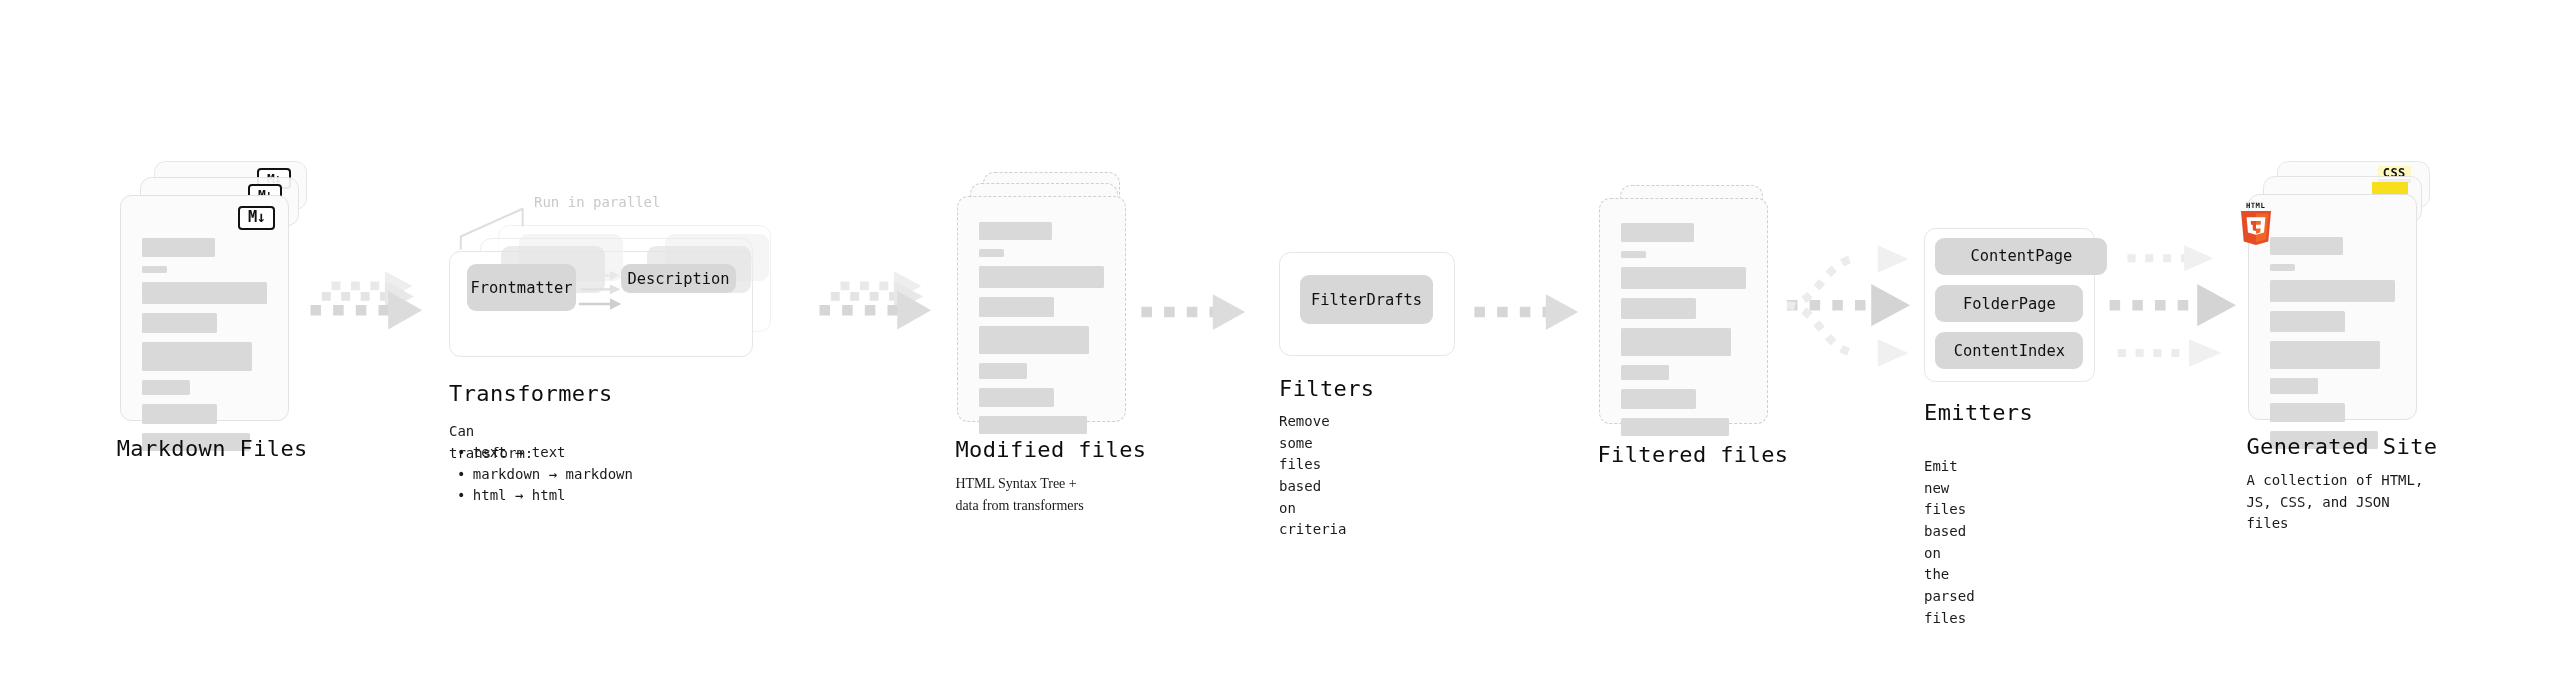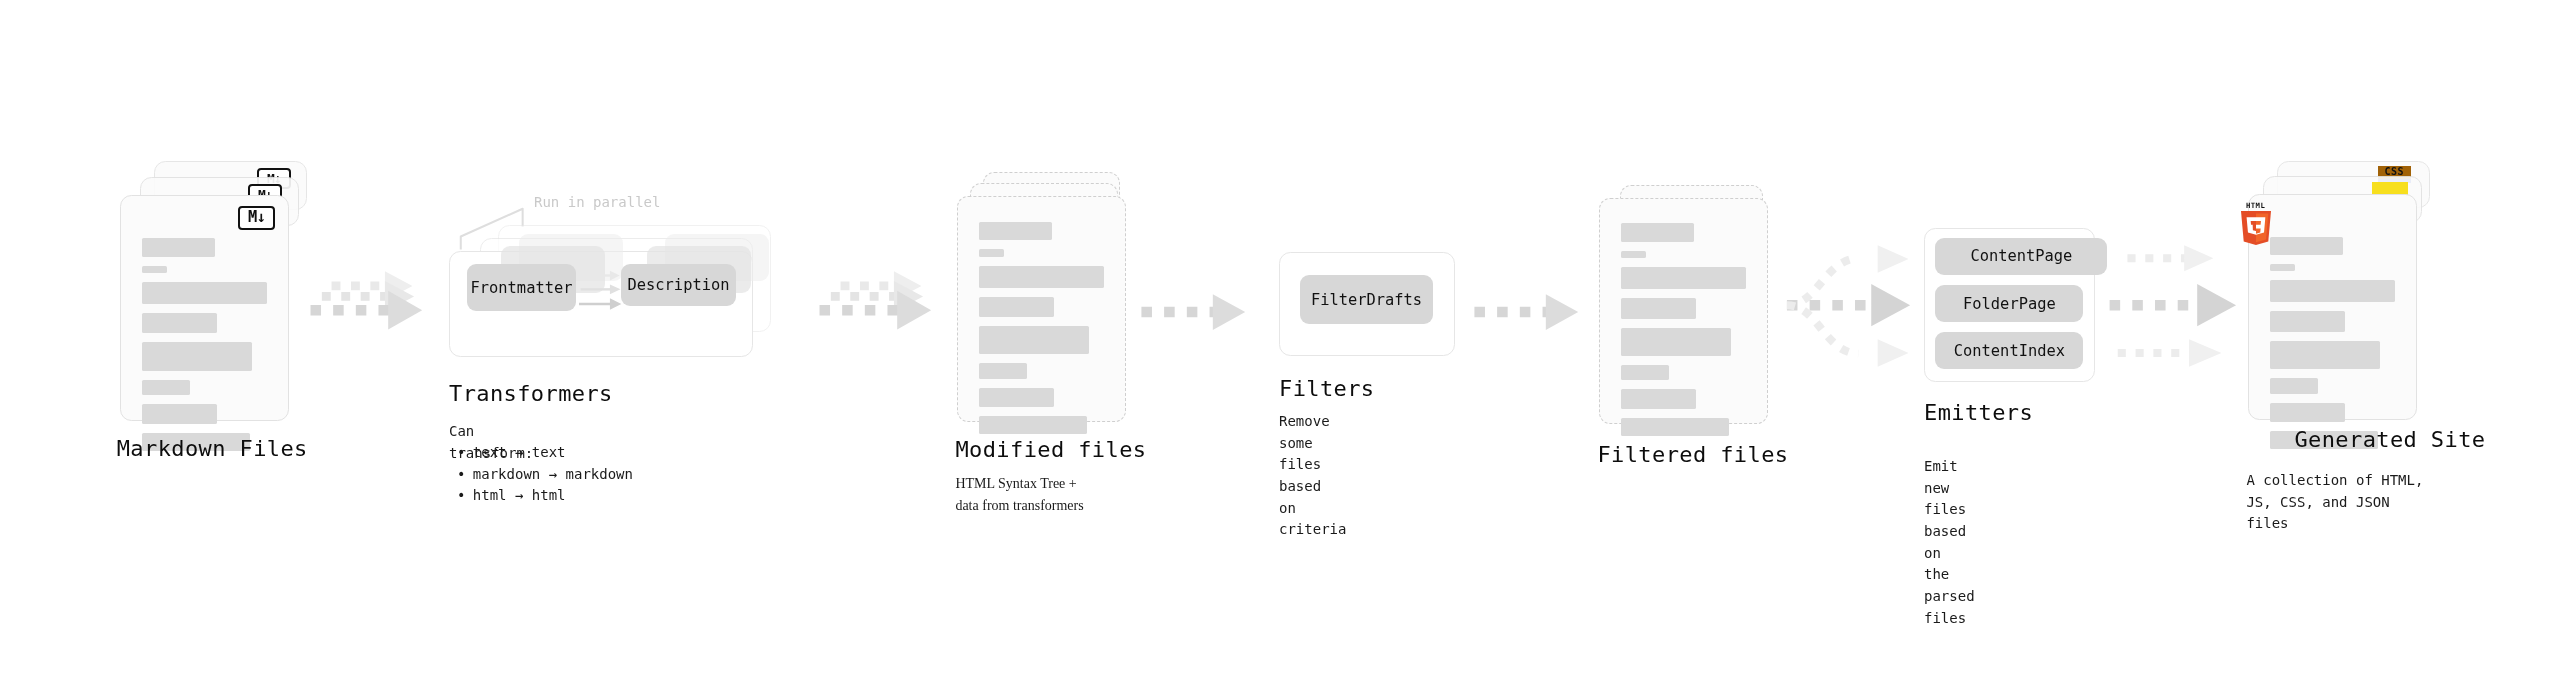--- a/index.html
+++ b/index.html
@@ -68,23 +68,23 @@
     display: flex; align-items: center; justify-content: center;
     font-size: 13px; font-weight: bold; line-height: 1;
     letter-spacing: -0.8px; color: #111;
   }
   .js-badge {
     width: 36px; height: 21px;
     background: #F7DF1E;
   }
   .css-badge {
     width: 32.5px; height: 13px;
-    background: #a16207;
+    background: #fef9c3;
     border-bottom: 4.1px solid #264DE4;
-    font-size: 10px; font-weight: bold;
+    font-size: 12px; font-weight: bold;
     color: #111;
     display: flex; align-items: flex-start; justify-content: center;
     letter-spacing: 0.4px;
   }
   .html5-badge {
     width: 36px; height: 42px;
     position: relative;
   }
   .html5-badge .h5label {
     position: absolute; top: 0; left: 0; right: 0;
@@ -218,21 +218,21 @@
       <line x1="2" y1="25" x2="40" y2="25" stroke="#e0e0e0" stroke-width="3"></line>
       <polygon points="38,19 51,25 38,31" fill="#e0e0e0"></polygon>
       <line x1="0" y1="43" x2="40" y2="43" stroke="#cfcfcf" stroke-width="3"></line>
       <polygon points="38,36 52,43 38,50" fill="#cfcfcf"></polygon>
     </g>
   </svg>
 
   <div class="chip" style="left:18px; top:72px; width:109px; height:47px;">
     <span>Frontmatter</span>
   </div>
-  <div class="chip" style="left:172px; top:72px; width:115px; height:42px;">
+  <div class="chip" style="left:172px; top:72px; width:115px; height:29px;">
     <span>Description</span>
   </div>
 
   <div class="title" style="position:absolute; left:0px; top:189px;">Transformers</div>
   <div class="subtitle" style="position:absolute; left:0px; top:229px;">Can transform:</div>
   <ul class="bullets" style="position:absolute; left:8.1px; top:250px;">
     <li>text → text</li>
     <li>markdown → markdown</li>
     <li>html → html</li>
   </ul>
@@ -388,17 +388,17 @@
         <div class="bar" style="width:20%; height:7.3px;"></div>
         <div class="bar" style="width:100%; height:22px;"></div>
         <div class="bar" style="width:60%; height:20.3px;"></div>
         <div class="bar" style="width:88%; height:28.4px;"></div>
         <div class="bar" style="width:38%; height:15.4px;"></div>
         <div class="bar" style="width:60%; height:19.5px;"></div>
         <div class="bar" style="width:86%; height:18px;"></div>
       </div>
     </div>
   </div>
-  <div class="title" style="position:absolute; left:-1.6px; top:266px;margin-left:48px;">Generated Site</div>
+  <div class="title" style="position:absolute; left:-1.6px; top:273px;">Generated Site</div>
   <div class="subtitle" style="position:absolute; left:-1.6px; top:309px;">A collection of HTML,
 JS, CSS, and JSON files</div>
 </div>
 
 
 </body></html>

